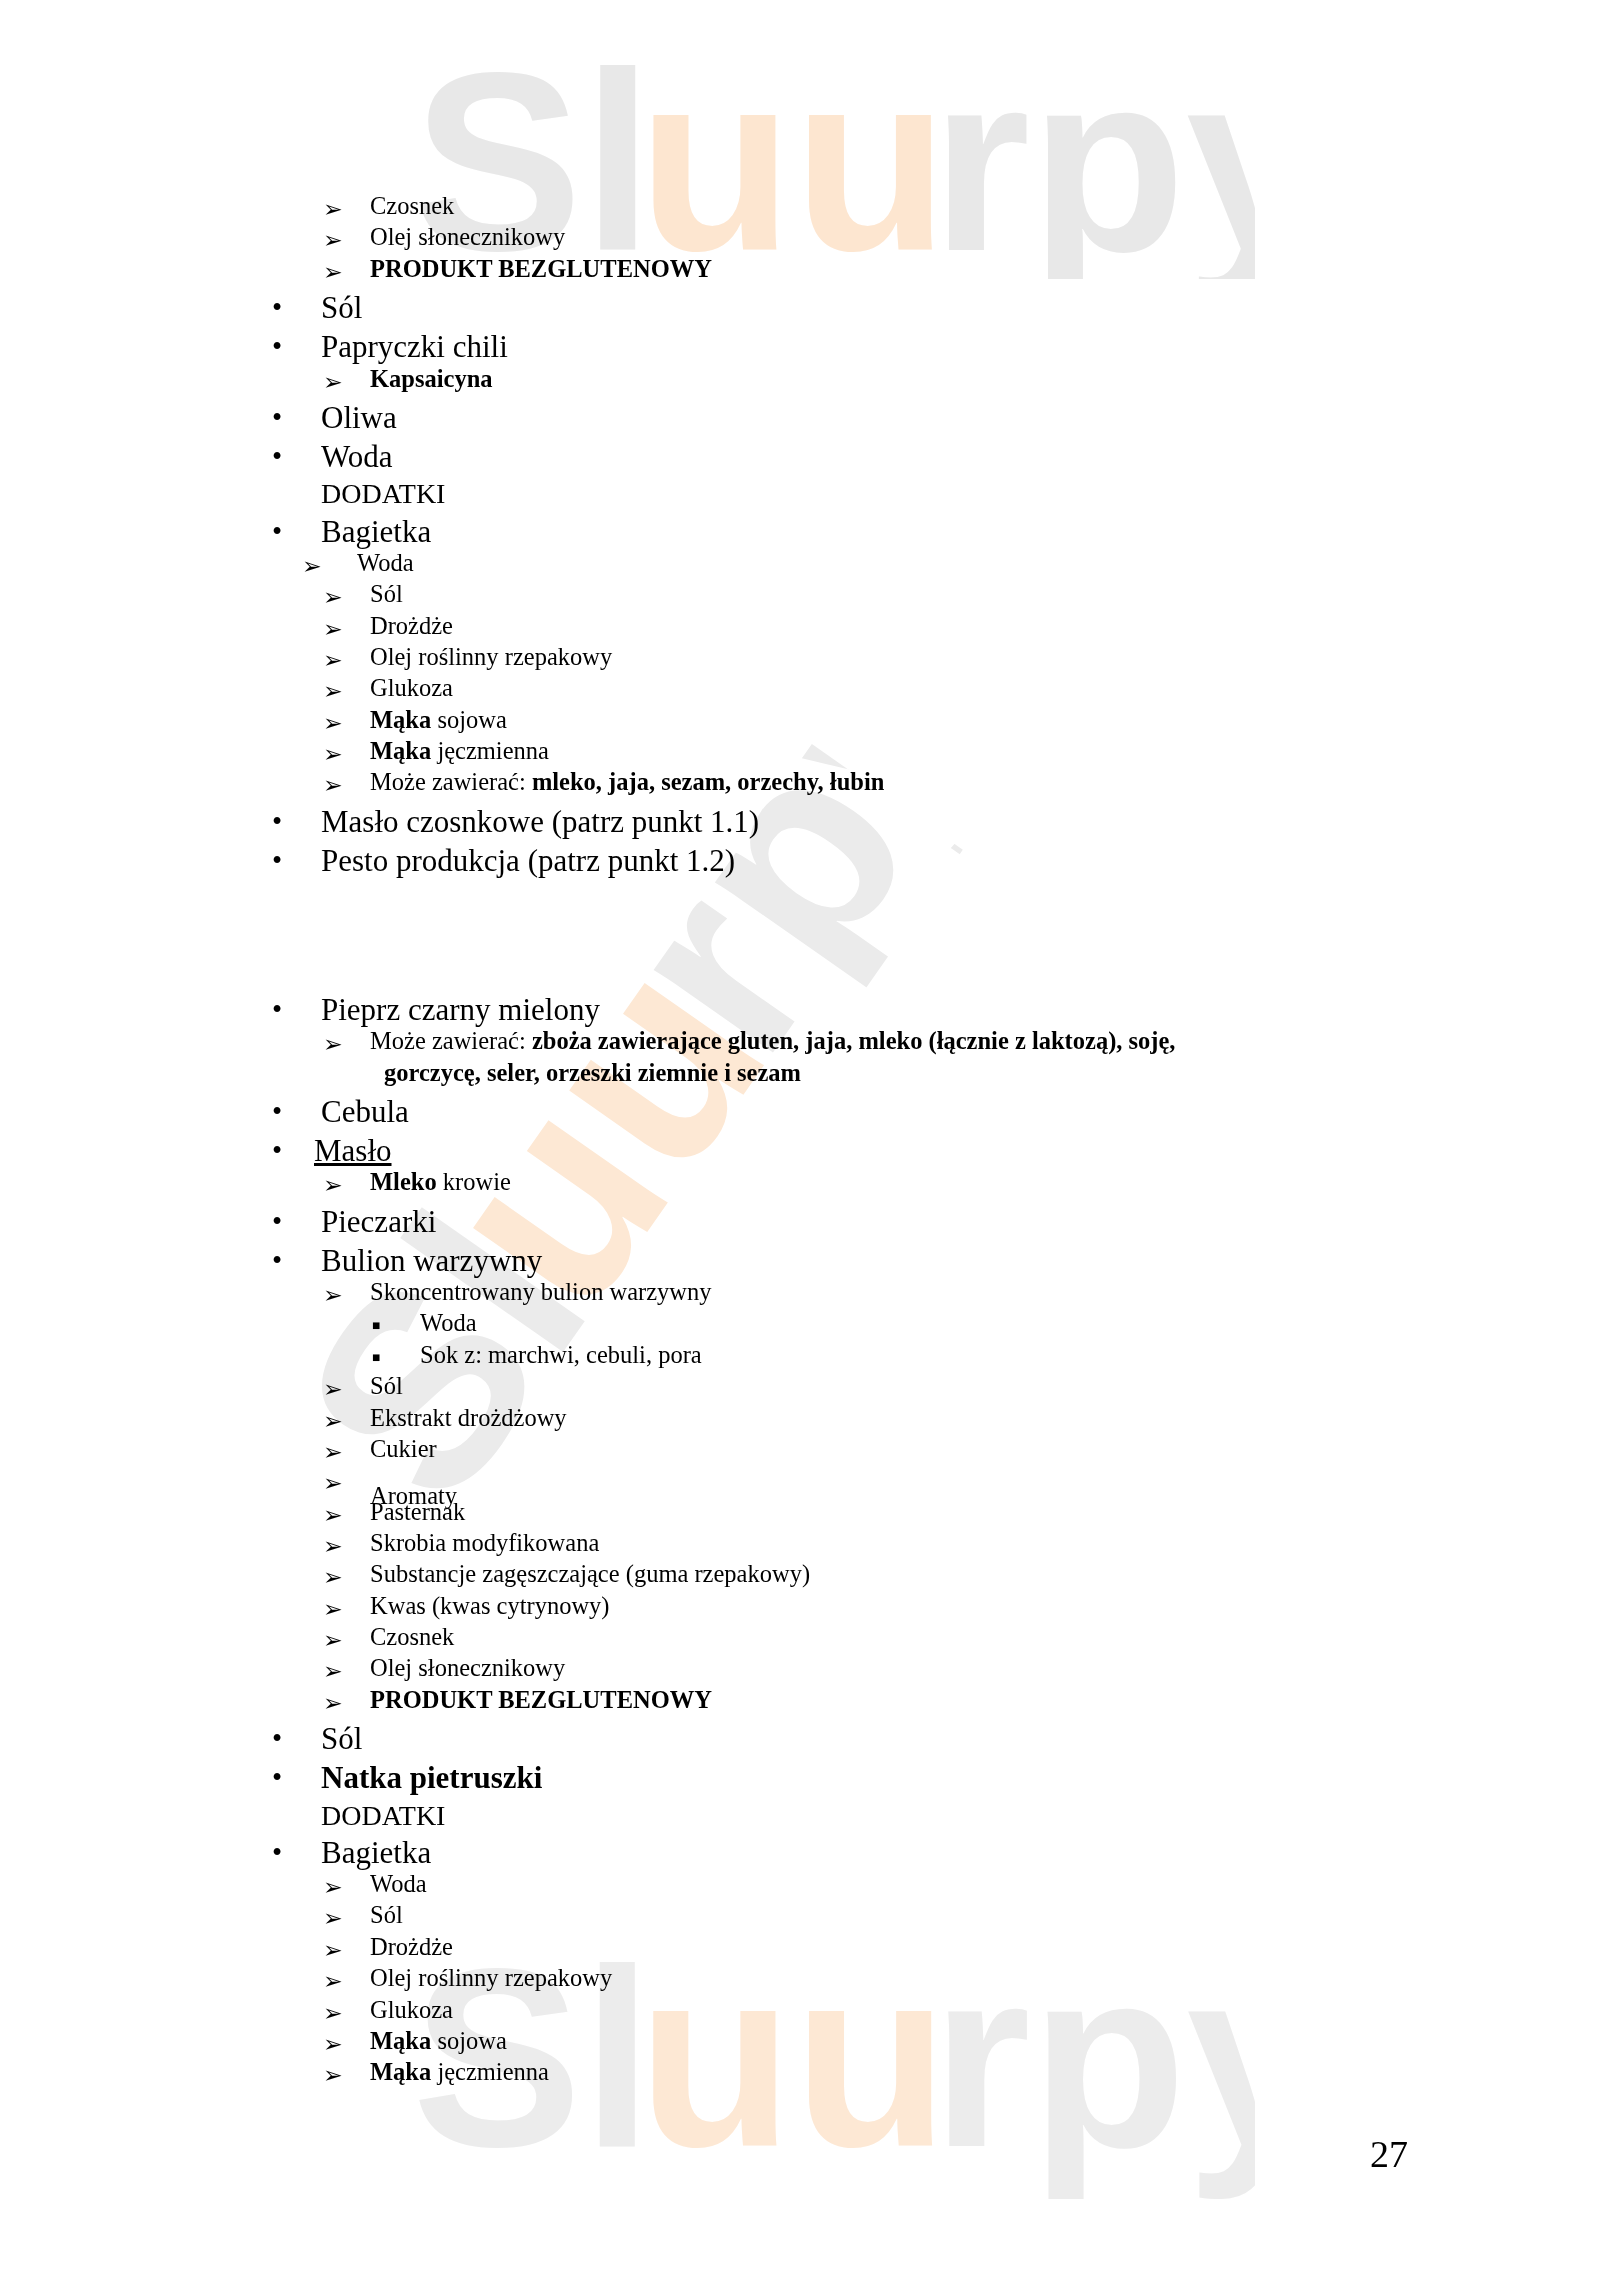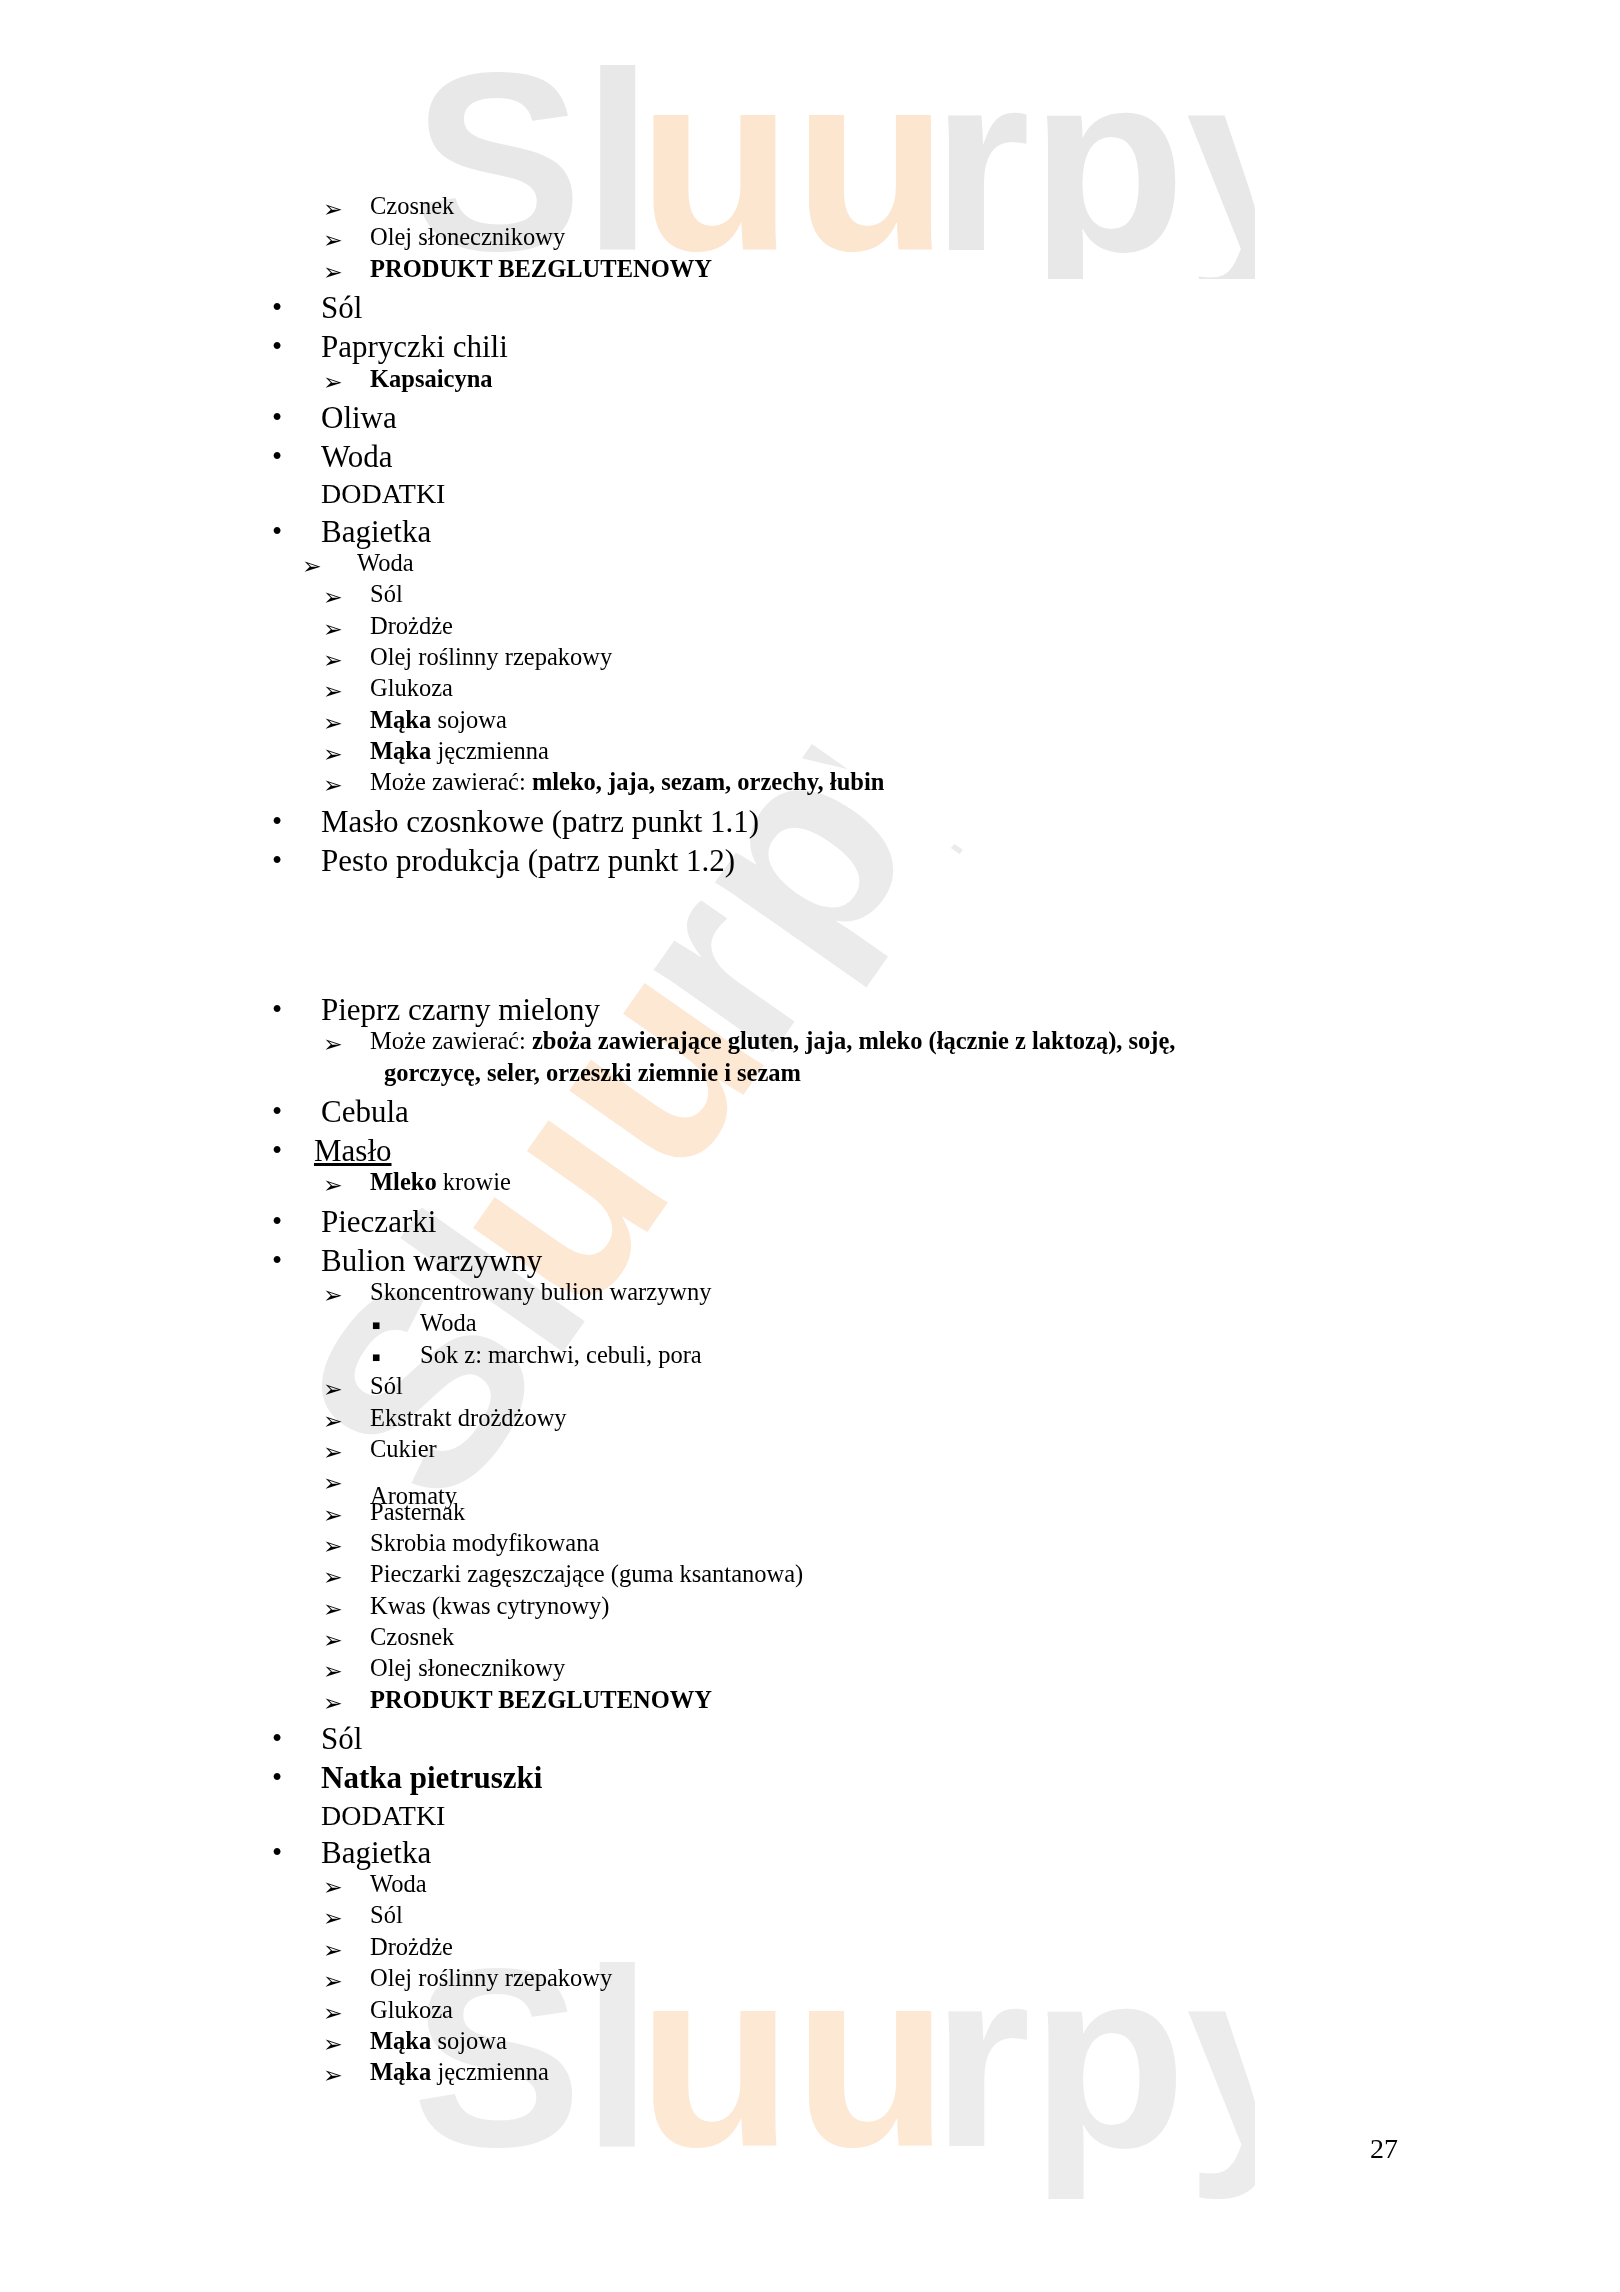--- a/index.html
+++ b/index.html
@@ -16,21 +16,21 @@
     .l1 { font-size: 31px; }          
     .l2 { font-size: 24.5px; }          
     .l3 { font-size: 24.5px; }          
 
     .bullet { position: absolute; font-size: 29px; }
     .arrow  { position: absolute; font-size: 23.5px; }
     .square { position: absolute; font-size: 13.7px; }
 
     b { font-weight: bold; }
     .heading { position: absolute; font-size: 49px; font-weight: bold; white-space: nowrap; line-height: 1; }
-    .pagenum { position: absolute; font-size: 28px; line-height: 1; }
+    .pagenum { position: absolute; font-size: 38px; line-height: 1; }
   </style>
 </head>
 <body>
 
 <div class="wm" style="left:412px; top:54px;">
   <svg width="843" height="225" viewBox="0 0 860 230">
     <text x="0" y="200" font-family="Liberation Sans, sans-serif" font-weight="bold" font-size="260" fill="#e8e8e8">Sl</text>
     <text x="230" y="200" font-family="Liberation Sans, sans-serif" font-weight="bold" font-size="260" fill="#fde6d0">uu</text>
     <text x="530" y="200" font-family="Liberation Sans, sans-serif" font-weight="bold" font-size="260" fill="#e8e8e8">rpy</text>
   </svg>
@@ -195,21 +195,21 @@
       <div>
         <span class="arrow" style="left: 323px; top: 1501px;">➢</span>
         <span class="line l2" style="left: 370px; top: 1500px;"><span>Pasternak</span></span>
       </div>
       <div>
         <span class="arrow" style="left: 323px; top: 1532px;">➢</span>
         <span class="line l2" style="left: 370px; top: 1531px;"><span>Skrobia modyfikowana</span></span>
       </div>
       <div>
         <span class="arrow" style="left: 323px; top: 1563px;">➢</span>
-        <span class="line l2" style="left: 370px; top: 1562px;"><span>Pieczarki zagęszczające (guma ksantanowa)</span></span>
+        <span class="line l2" style="left: 370px; top: 1562px;"><span>Substancje zagęszczające (guma rzepakowy)</span></span>
       </div>
       <div>
         <span class="arrow" style="left: 323px; top: 1595px;">➢</span>
         <span class="line l2" style="left: 370px; top: 1594px;"><span>Kwas (kwas cytrynowy)</span></span>
       </div>
       <div>
         <span class="arrow" style="left: 323px; top: 1626px;">➢</span>
         <span class="line l2" style="left: 370px; top: 1625px;"><span>Czosnek</span></span>
       </div>
       <div>

